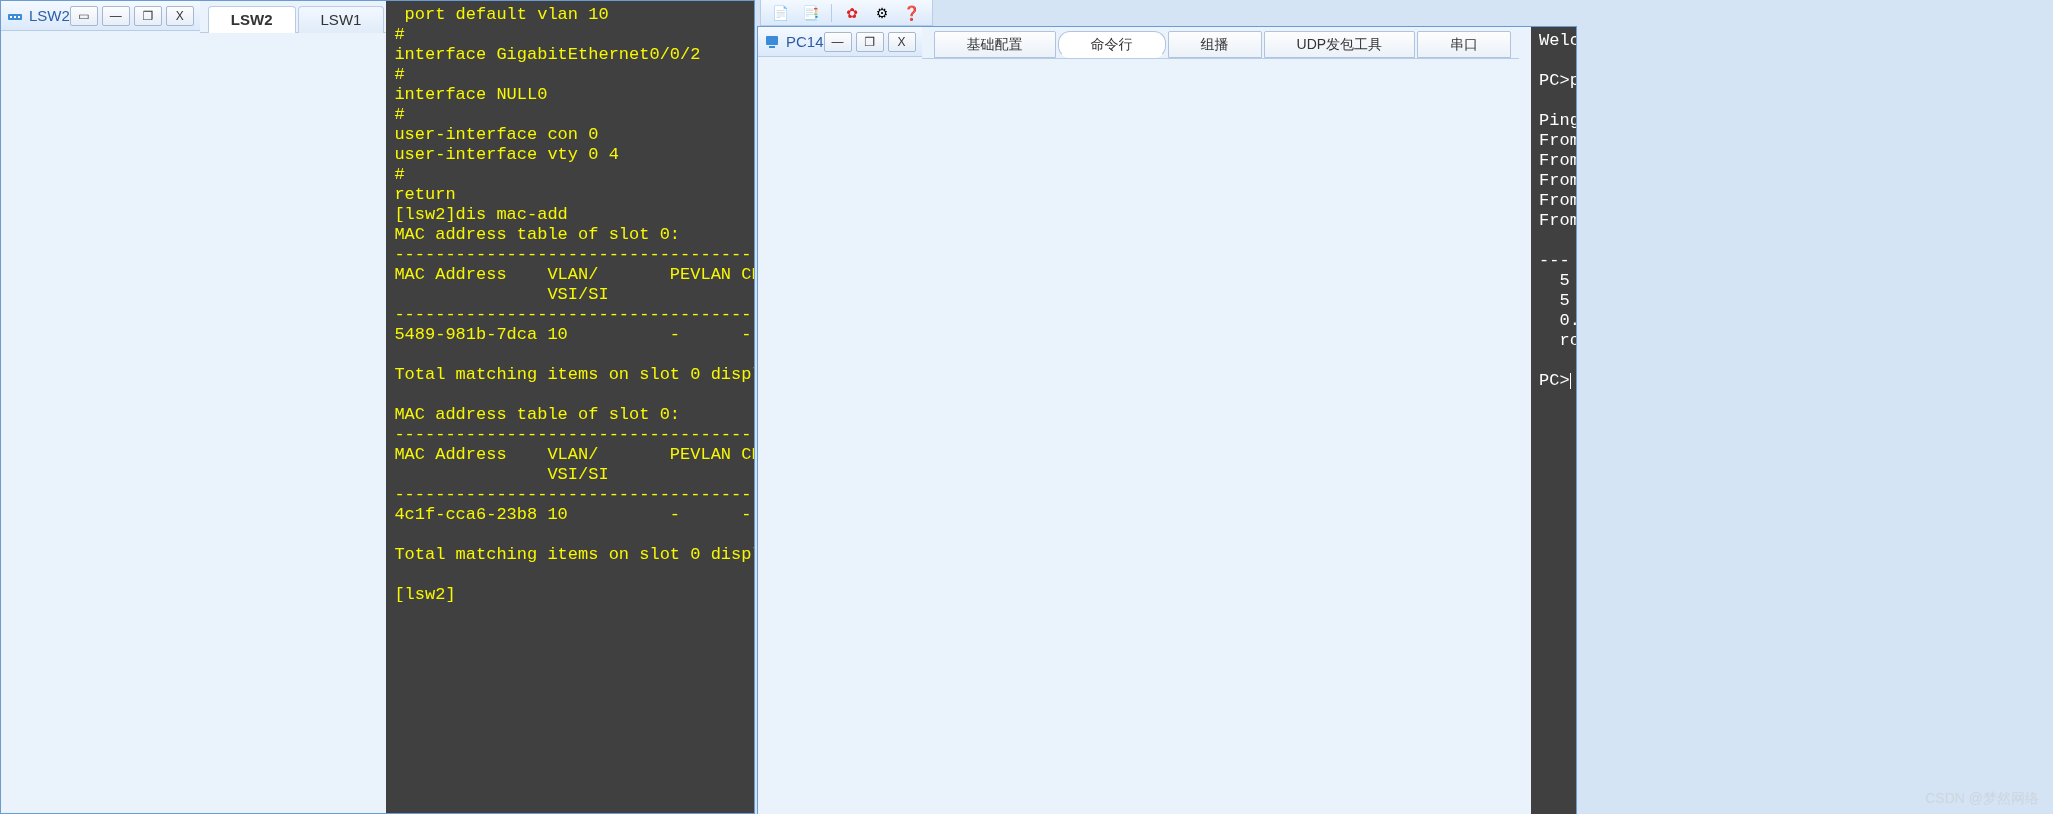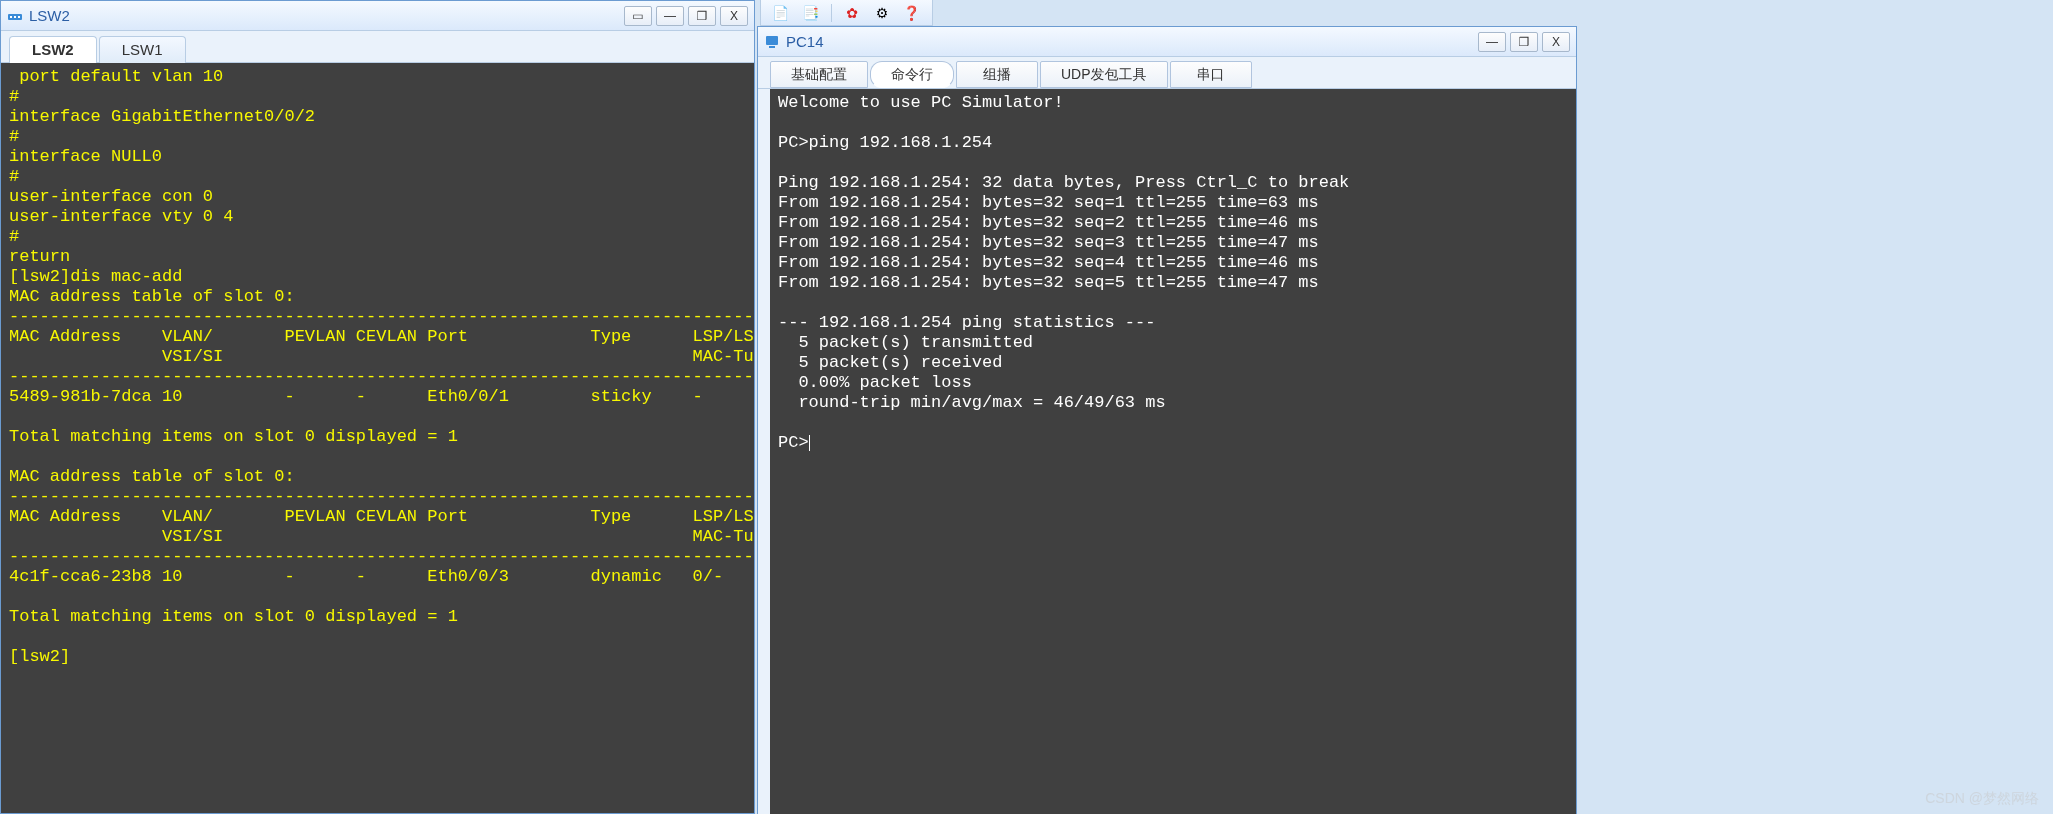--- a/index.html
+++ b/index.html
@@ -10,21 +10,21 @@
     width: 2053px;
     height: 814px;
     overflow: hidden;
     position: relative;
   }
   .window {
     position: absolute;
     border: 1px solid #6b9bd1;
     background: #eaf2fb;
     display: flex;
-    flex-direction: column;
+    flex-direction: row;
   }
   .window.left { left: 0; top: 0; width: 755px; height: 814px; }
   .window.right { left: 757px; top: 26px; width: 820px; height: 792px; }
   .titlebar {
     height: 30px;
     background: linear-gradient(to bottom, #f4f9ff, #dbe9fb);
     display: flex;
     align-items: center;
     padding: 0 6px;
     border-bottom: 1px solid #b8cde4;
@@ -72,21 +72,21 @@
   }
   .sub-tabs {
     display: flex;
     height: 32px;
     background: #eaf2fb;
     padding: 4px 6px 0 12px;
     border-bottom: 1px solid #b8cde4;
     gap: 0;
   }
   .sub-tab {
-    padding: 4px 20px;
+    padding: 4px 32px;
     border: 1px solid #b0c4de;
     background: linear-gradient(to bottom,#fdfdfd,#ebf1f9);
     font-size: 14px;
     color: #333;
     border-radius: 2px 2px 0 0;
     margin-right: 2px;
     min-width: 82px;
     text-align: center;
   }
   .sub-tab.active {

